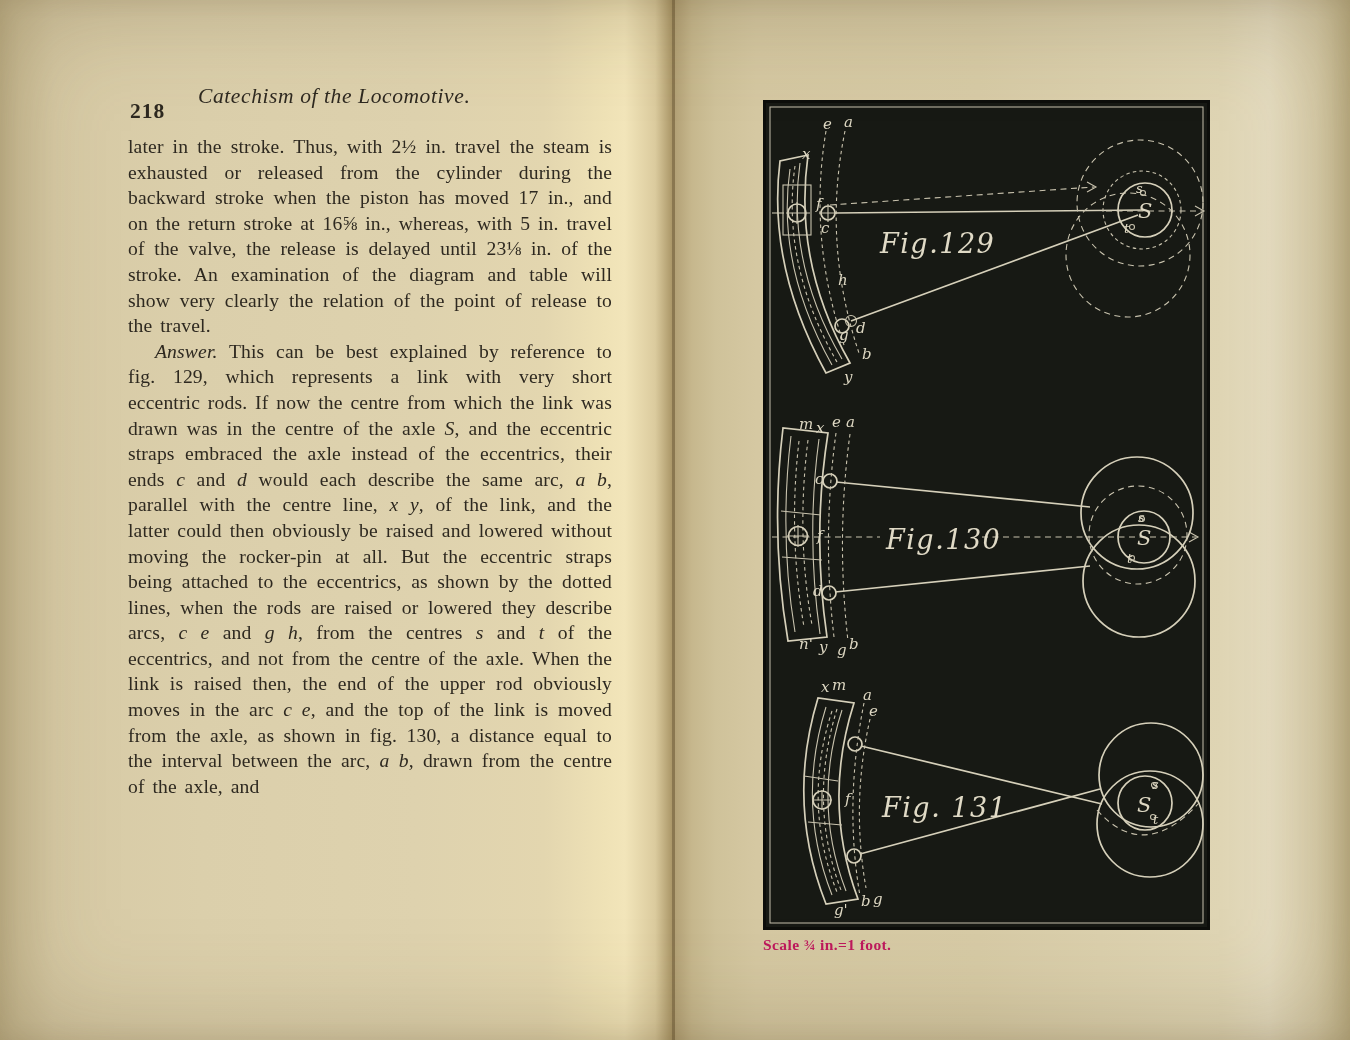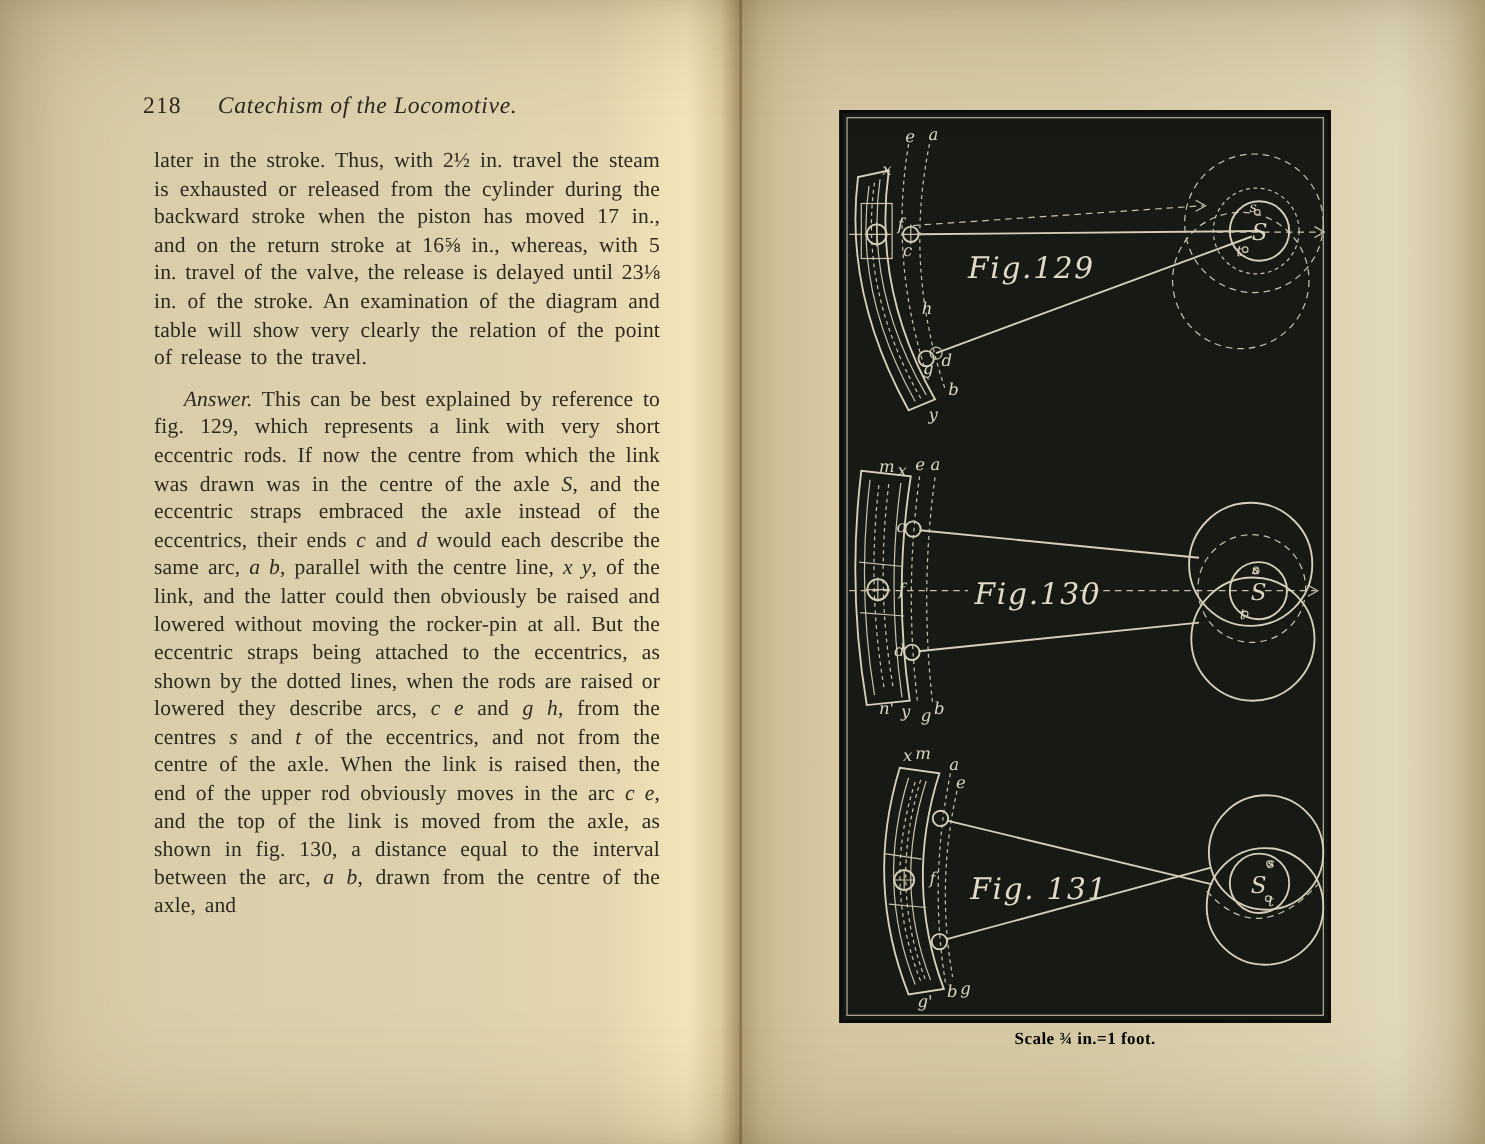--- a/index.html
+++ b/index.html
@@ -10,42 +10,42 @@
   .sheet-left{position:absolute;top:0;bottom:0;left:0;width:672px;
     background:linear-gradient(90deg,#cdbf96 0%,#d7caa5 8%,#dbcfab 30%,#ded2ae 62%,#e3d6af 81%,#efe2b6 90%,#f2e5ba 93%,#dbcb9e 97.5%,#ab9768 100%);}
   .crease{position:absolute;top:0;bottom:0;left:672px;width:3px;background:#8a7750;}
   .sheet-right{position:absolute;top:0;bottom:0;left:675px;right:0;
     background:linear-gradient(90deg,#b3a176 0%,#c6b78d 2.5%,#cfc29a 6%,#d5c8a2 12%,#d7cba6 45%,#dfd5b4 81%,#e5dcc0 88%,#dcd1ae 95%,#cabd92 100%);}
   .vignette{position:absolute;inset:0;pointer-events:none;
     box-shadow:inset 0 0 110px rgba(97,79,45,.34), inset 0 0 20px rgba(97,79,45,.14);}
   
   .page-left{position:absolute;left:128px;top:84px;width:484px;color:#2e2920;}
   .page-header{position:relative;height:30px;font-size:21.5px;}
-  .page-number{position:absolute;left:2px;top:0;letter-spacing:1px;}
+  .page-number{position:absolute;left:2px;top:15px;letter-spacing:1px;font-weight:bold;}
   .running-head{position:absolute;left:70px;right:30px;text-align:left;
     font-style:italic;letter-spacing:.6px;}
   .body-text{margin-top:20px;font-size:19.6px;line-height:25.6px;
     text-align:justify;word-spacing:.14em;letter-spacing:.15px;}
-  .body-text p{margin:12px;}
+  .body-text p{margin:0;}
   .body-text p.indent{text-indent:27px;}
   .body-text span.italic{font-style:italic;}
   .body-text span.smallcaps{font-variant:small-caps;letter-spacing:.8px;}
   
   .plate{position:absolute;left:763px;top:100px;width:447px;height:830px;
     background:#171914;border:3px solid #0d0e0b;box-sizing:border-box;}
   .plate svg{position:absolute;inset:0;}
   .wline{stroke:#d6d0ba;fill:none;stroke-width:1.7;}
   .wthin{stroke:#c9c3ae;fill:none;stroke-width:1.1;}
   .dash{stroke-dasharray:6 4.5;}
   .dash2{stroke-dasharray:3.5 3.2;}
   .figletter{fill:#ddd7c2;font-family:"DejaVu Serif",serif;font-style:italic;font-size:15px;}
   .figcap{fill:#e0dac6;font-family:"DejaVu Serif",serif;font-style:italic;
     font-size:27px;letter-spacing:1.5px;}
-  .plate-caption{position:absolute;left:763px;top:936px;width:447px;text-align:center;
-    font-size:15.5px;font-weight:bold;color:#000000;letter-spacing:.4px;}
+  .plate-caption{position:absolute;left:763px;top:936px;width:447px;text-align:left;
+    font-size:15.5px;font-weight:bold;color:#be185d;letter-spacing:.4px;}
 </style>
 </head>
 <body>
 
 <div class="scan">
   <div class="sheet-left"></div>
   <div class="crease"></div>
   <div class="sheet-right"></div>
 
   <div class="page-left">

